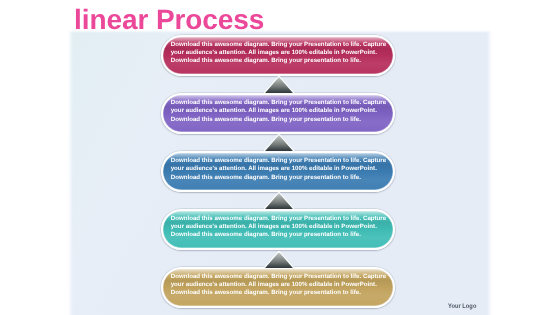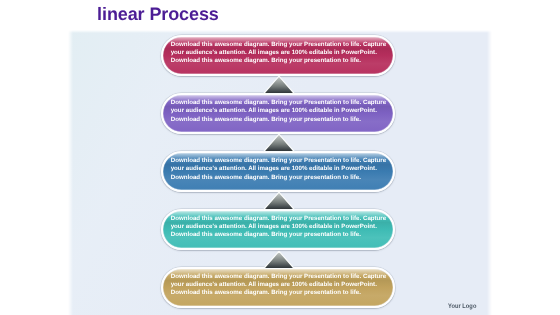--- a/index.html
+++ b/index.html
@@ -1,22 +1,22 @@
 <!DOCTYPE html>
 <html><head>
 <meta charset="utf-8">
 <style>
   html,body{margin:0;padding:0;}
   body{width:560px;height:315px;background:#ffffff;overflow:hidden;
        font-family:"Liberation Sans",sans-serif;
        -webkit-font-smoothing:antialiased;text-rendering:geometricPrecision;}
   .slide{position:absolute;left:0;top:0;width:560px;height:315px;background:#fff;
          transform:translateZ(0);}
-  .title{position:absolute;left:74.1px;top:4.3px;font-size:18px;font-weight:bold;color:#4c1d95;
-         letter-spacing:-0.1px;opacity:0.998;margin-left:23px;}
+  .title{position:absolute;left:74.1px;top:4.3px;font-size:28px;font-weight:bold;color:#ec4899;
+         letter-spacing:-0.1px;opacity:0.998;}
   .panel{position:absolute;left:68px;top:30px;width:424px;height:285px;
          background:#e6ecf6;
          background-image:linear-gradient(118deg, rgba(226,238,243,0.95) 0%, rgba(232,240,247,0.55) 22%, rgba(232,238,247,0.0) 48%);
          -webkit-mask-image:linear-gradient(90deg, rgba(0,0,0,0) 0px, #000 5px, #000 calc(100% - 5px), rgba(0,0,0,0) 100%),
                             linear-gradient(180deg, rgba(0,0,0,0) 0px, #000 3px, #000 100%);
          -webkit-mask-composite:source-in;mask-composite:intersect;}
   .logo{position:absolute;left:447.6px;top:303.2px;font-size:6.5px;font-weight:bold;color:#4a5663;
          transform:scaleX(0.875);transform-origin:left top;letter-spacing:0.05px;opacity:0.998;}
 
   .barwrap{position:absolute;left:160.5px;width:234px;height:40.5px;}

